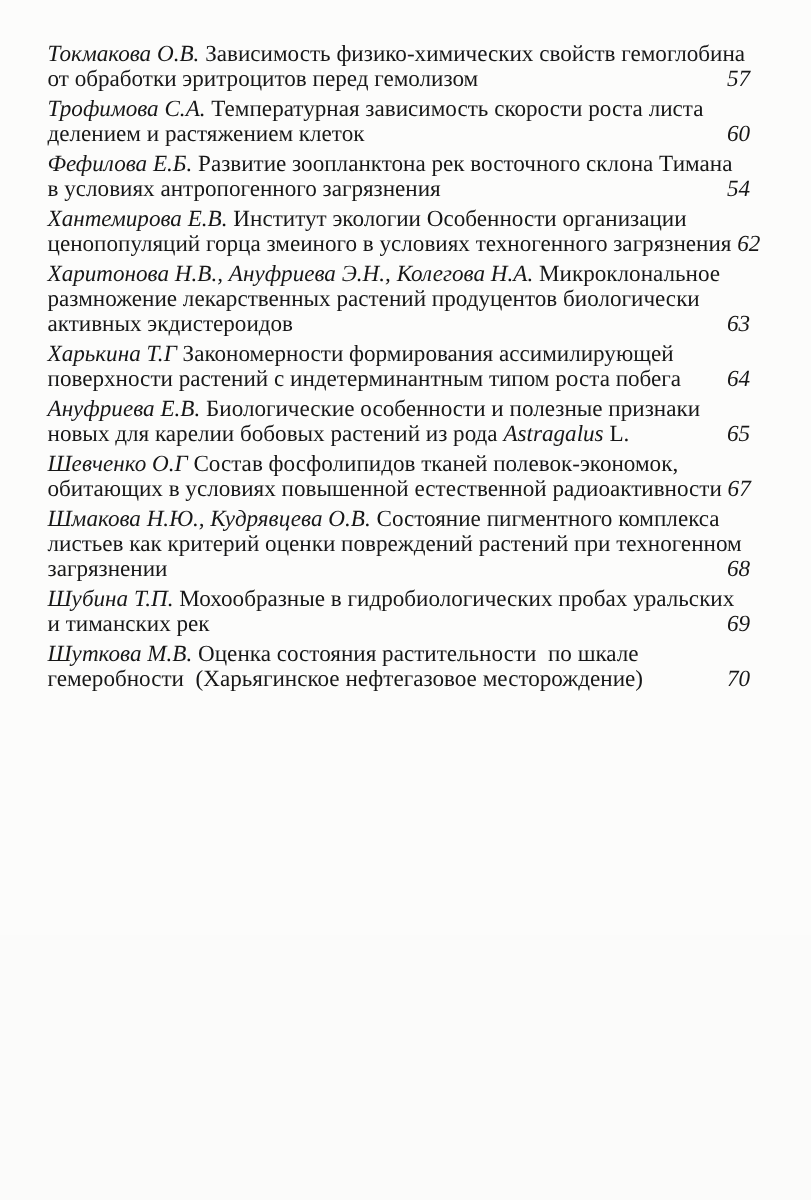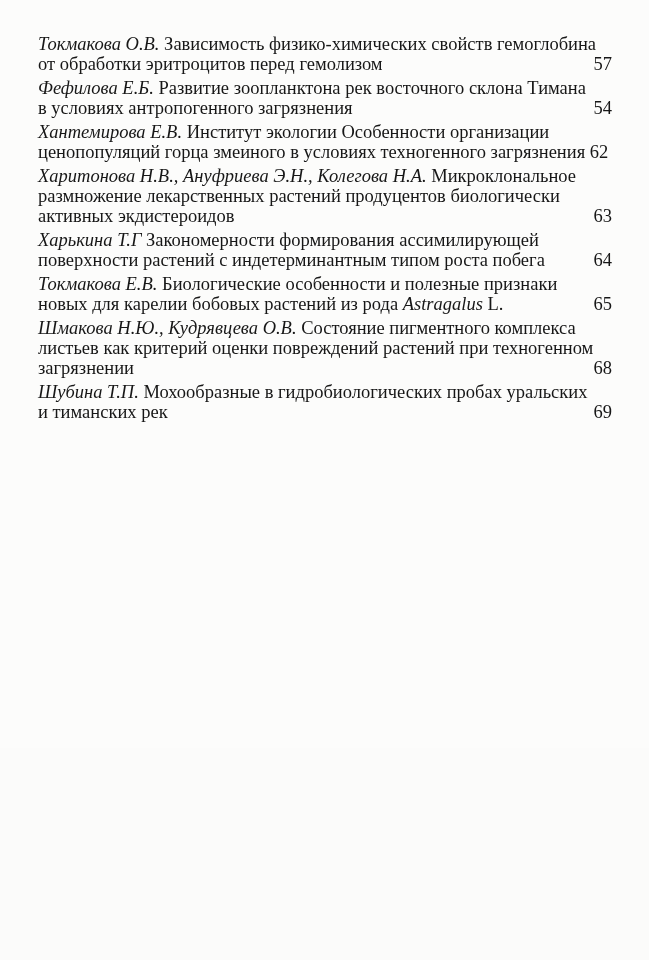--- a/index.html
+++ b/index.html
@@ -29,45 +29,52 @@
     margin: 0 0 4px 0;
     font-size: 18.5px;
     line-height: 20px;
     white-space: pre;
   }
   .it {
     font-style: italic;
   }
   .pagenum {
     position: absolute;
-    right: 4px;
+    right: 16px;
     bottom: 0;
+    font-style: italic;
   }
   .pagenum.inline {
     position: static;
     text-align: right;
   }
 </style>
 </head>
 <body>
 
 <div class="page">
   <div class="toc">
       <p class="entry"><span class="it">Токмакова О.В.</span><span> Зависимость физико-химических свойств гемоглобина
 от обработки эритроцитов перед гемолизом</span><span class="pagenum">57</span></p>
+      <p class="entry"><span class="it">Трофимова С.А.</span><span> Температурная зависимость скорости роста листа
+делением и растяжением клеток</span><span class="pagenum">60</span></p>
       <p class="entry"><span class="it">Фефилова Е.Б.</span><span> Развитие зоопланктона рек восточного склона Тимана
 в условиях антропогенного загрязнения</span><span class="pagenum">54</span></p>
       <p class="entry"><span class="it">Хантемирова Е.В.</span><span> Институт экологии Особенности организации
 ценопопуляций горца змеиного в условиях техногенного загрязнения</span> <span class="pagenum inline">62</span></p>
       <p class="entry"><span class="it">Харитонова Н.В., Ануфриева Э.Н., Колегова Н.А.</span><span> Микроклональное
 размножение лекарственных растений продуцентов биологически
 активных экдистероидов</span><span class="pagenum">63</span></p>
       <p class="entry"><span class="it">Харькина Т.Г</span><span> Закономерности формирования ассимилирующей
 поверхности растений с индетерминантным типом роста побега</span><span class="pagenum">64</span></p>
-      <p class="entry"><span class="it">Токмакова Е.В.</span><span> Биологические особенности и полезные признаки
+      <p class="entry"><span class="it">Ануфриева Е.В.</span><span> Биологические особенности и полезные признаки
 новых для карелии бобовых растений из рода </span><span class="it">Astragalus</span><span> L.</span><span class="pagenum">65</span></p>
+      <p class="entry"><span class="it">Шевченко О.Г</span><span> Состав фосфолипидов тканей полевок-экономок,
+обитающих в условиях повышенной естественной радиоактивности</span> <span class="pagenum inline">67</span></p>
       <p class="entry"><span class="it">Шмакова Н.Ю., Кудрявцева О.В.</span><span> Состояние пигментного комплекса
 листьев как критерий оценки повреждений растений при техногенном
 загрязнении</span><span class="pagenum">68</span></p>
       <p class="entry"><span class="it">Шубина Т.П.</span><span> Мохообразные в гидробиологических пробах уральских
 и тиманских рек</span><span class="pagenum">69</span></p>
+      <p class="entry"><span class="it">Шуткова М.В.</span><span> Оценка состояния растительности  по шкале
+гемеробности  (Харьягинское нефтегазовое месторождение)</span><span class="pagenum">70</span></p>
     </div>
 </div>
 
 </body></html>

